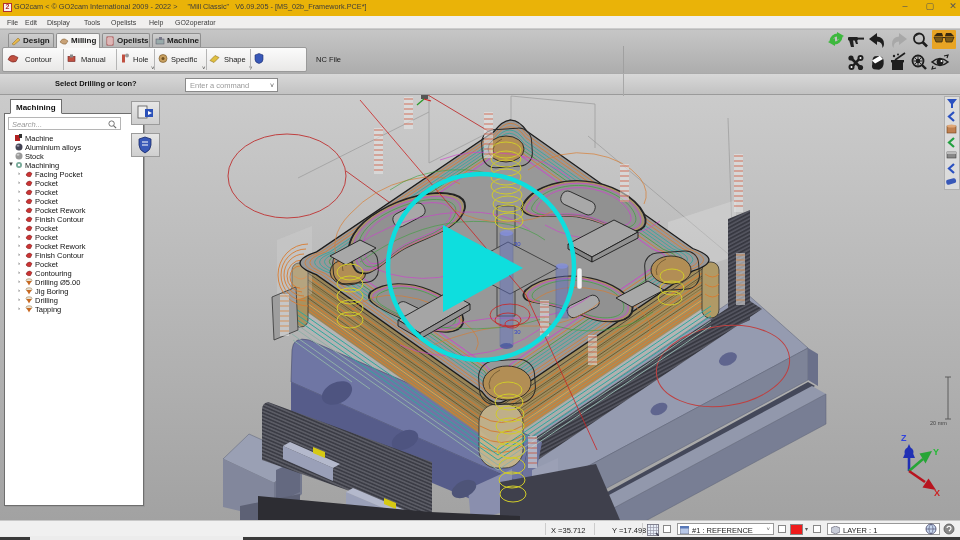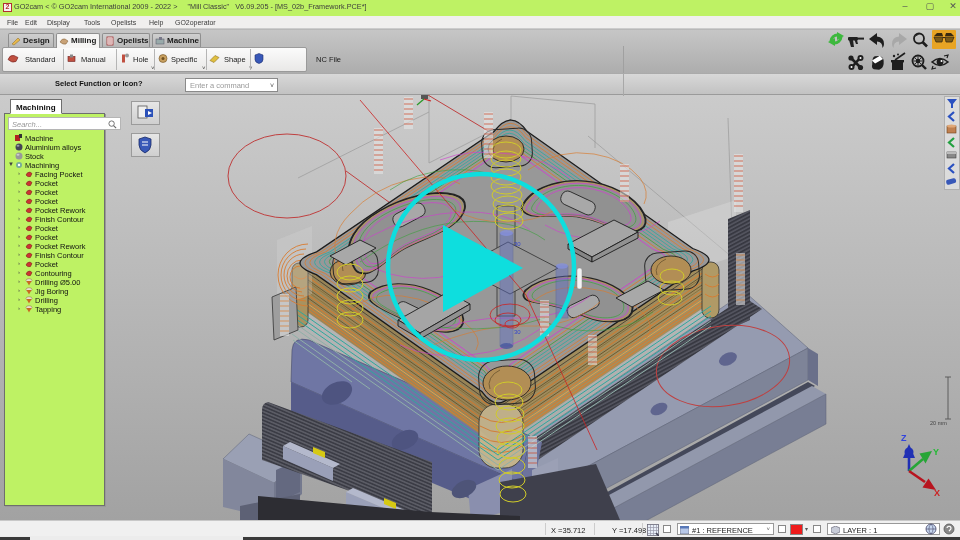--- a/index.html
+++ b/index.html
@@ -1,21 +1,21 @@
 <!DOCTYPE html>
 <html><head>
 <meta charset="utf-8">
 <style>
   * { margin:0; padding:0; box-sizing:border-box; }
   html,body { width:960px; height:540px; overflow:hidden; font-family:"Liberation Sans", sans-serif; }
   body { position:relative; background:#b8b8b8; }
   .abs { position:absolute; }
 
   
-  #titlebar { left:0; top:0; width:960px; height:16px; background:#bef264; color:#444; font-size:9px; }
+  #titlebar { left:0; top:0; width:960px; height:16px; background:#eab308; color:#444; font-size:9px; }
   #titlebar .ttext { position:absolute; left:14px; top:3px; font-size:9px; letter-spacing:0px; transform:scale(0.81); transform-origin:left top; white-space:nowrap; color:#3c3c3c;}
   #appicon { position:absolute; left:3px; top:2.5px; width:9px; height:9px; border:1.6px solid #b03030; background:#f8f0f0; color:#b03030; font-size:7px; font-weight:bold; line-height:6px; text-align:center;}
   .winbtn { position:absolute; top:0px; width:10px; height:13px; color:#555; font-size:9px; text-align:center; line-height:13px;}
 
   
   #menubar { left:0; top:16px; width:960px; height:13px; background:#f0efee; border-bottom:1px solid #cccccc;}
   #menubar span { position:absolute; top:2px; font-size:8.5px; color:#3a3a3a; transform:scale(0.82); transform-origin:left top; white-space:nowrap;}
 
   
   #ribbon { left:0; top:30px; width:960px; height:43px; background:linear-gradient(#c6c6c6,#adadad); }
@@ -34,21 +34,21 @@
   #prompttext { position:absolute; left:55px; top:5px; font-size:7.5px; font-weight:bold; color:#111; }
   #cmdbox { position:absolute; left:185px; top:3.5px; width:93px; height:14px; background:#fff; border:1px solid #8a8a8a; font-size:7.5px; color:#9a9a9a; padding:2px 0 0 4px;}
   #cmdbox .chev { position:absolute; right:3px; top:3px; color:#555; font-size:7px;}
 
   
   #viewport { left:0; top:95px; width:960px; height:425px; background:linear-gradient(#cccccc,#a4a4a4); }
 
   
   #panel { left:4px; top:96px; width:121px; height:413px; }
   #paneltab { position:absolute; left:6px; top:3px; height:15px; padding:3px 5px 0 5px; background:#fff; border:1px solid #6e6e6e; border-bottom:1px solid #fff; font-size:8px; font-weight:bold; color:#111; z-index:2;}
-  #panelbody { position:absolute; left:0px; top:17px; width:101px; height:393px; background:#bef264; border:1px solid #6e6e6e; box-shadow:1px 1px 0 #999;}
+  #panelbody { position:absolute; left:0px; top:17px; width:140px; height:393px; background:#ffffff; border:1px solid #6e6e6e; box-shadow:1px 1px 0 #999;}
   #searchbox { position:absolute; left:3px; top:3px; width:113px; height:13px; border:1px solid #b5b5b5; background:#fff; font-size:7.5px; color:#999; padding:2px 0 0 3px; font-style:italic;}
   #tree { position:absolute; left:0; top:19px; width:118px; font-size:7.5px; color:#111;}
   .trow { position:absolute; height:9px; white-space:nowrap; }
   .trow .txt { position:absolute; top:0.5px; font-size:7.5px;}
   .exp { position:absolute; font-size:6px; color:#444; top:1px;}
   .tico { position:absolute; width:8px; height:8px; top:0px; }
 
   
   .fbtn { position:absolute; width:29px; height:24px; background:linear-gradient(#e6e6e6,#cfcfcf); border:1px solid #9b9b9b; }
 
@@ -470,21 +470,21 @@
   <div class="tab" style="left:152px; width:49px;"><svg class="tabicon" viewBox="0 0 10 10">
         <rect x="1" y="3" width="8" height="5" fill="#9aa" stroke="#556" stroke-width="0.5"></rect>
         <rect x="4" y="1" width="3" height="3" fill="#778"></rect>
       </svg>Machine</div>
 
   <div id="toolbox">
     <div class="tbtn" style="left:4px;">
         <svg class="ticon" viewBox="0 0 12 12">
           <path d="M1,7 q2,-5 6,-4 l4,2 -2,4 q-4,2 -8,-2z" fill="#c05040" stroke="#702020" stroke-width="0.6"></path>
         </svg>
-        <span class="lbl" style="left:18px;">Standard</span>
+        <span class="lbl" style="left:18px;">Contour</span>
       </div>
     <div class="tsep" style="left:60px;"></div>
     <div class="tbtn" style="left:63px;">
         <svg class="ticon" viewBox="0 0 12 12">
           <rect x="2" y="4" width="7" height="5" fill="#c05040" stroke="#702020" stroke-width="0.6"></rect>
           <rect x="4" y="2" width="3" height="3" fill="#888"></rect>
         </svg>
         <span class="lbl" style="left:15px;">Manual</span>
       </div>
     <div class="tsep" style="left:113px;"></div>
@@ -588,21 +588,21 @@
       <path d="M1,6 Q9,-1 17,6 Q9,13 1,6 Z" fill="none" stroke="#1e1e1e" stroke-width="1.6"></path>
       <circle cx="9" cy="6" r="3.4" fill="#1e1e1e"></circle>
       <circle cx="10.5" cy="5" r="1" fill="#fff"></circle>
       <path d="M13,0 l4,-1 -1,3" fill="none" stroke="#1e1e1e" stroke-width="1.2"></path>
       <path d="M5,12 l-4,1 1,-3" fill="none" stroke="#1e1e1e" stroke-width="1.2"></path>
     </g>
   </svg>
 </div>
 
 <div id="promptrow" class="abs">
-  <div id="prompttext">Select Function or Icon?</div>
+  <div id="prompttext">Select Drilling or Icon?</div>
   <div id="cmdbox">Enter a command<span class="chev">˅</span></div>
   <div class="abs" style="left:623px; top:0; width:1px; height:22px; background:#a8a8a8;"></div>
 </div>
 
 <div id="panel" class="abs">
   <div id="paneltab">Machining</div>
   <div id="panelbody">
     <div id="searchbox">Search...<svg style="position:absolute; right:3px; top:2px;" width="9" height="9" viewBox="0 0 10 10">
           <circle cx="4" cy="4" r="3" fill="none" stroke="#666" stroke-width="1"></circle>
           <line x1="6.2" y1="6.2" x2="9" y2="9" stroke="#666" stroke-width="1.2"></line>

